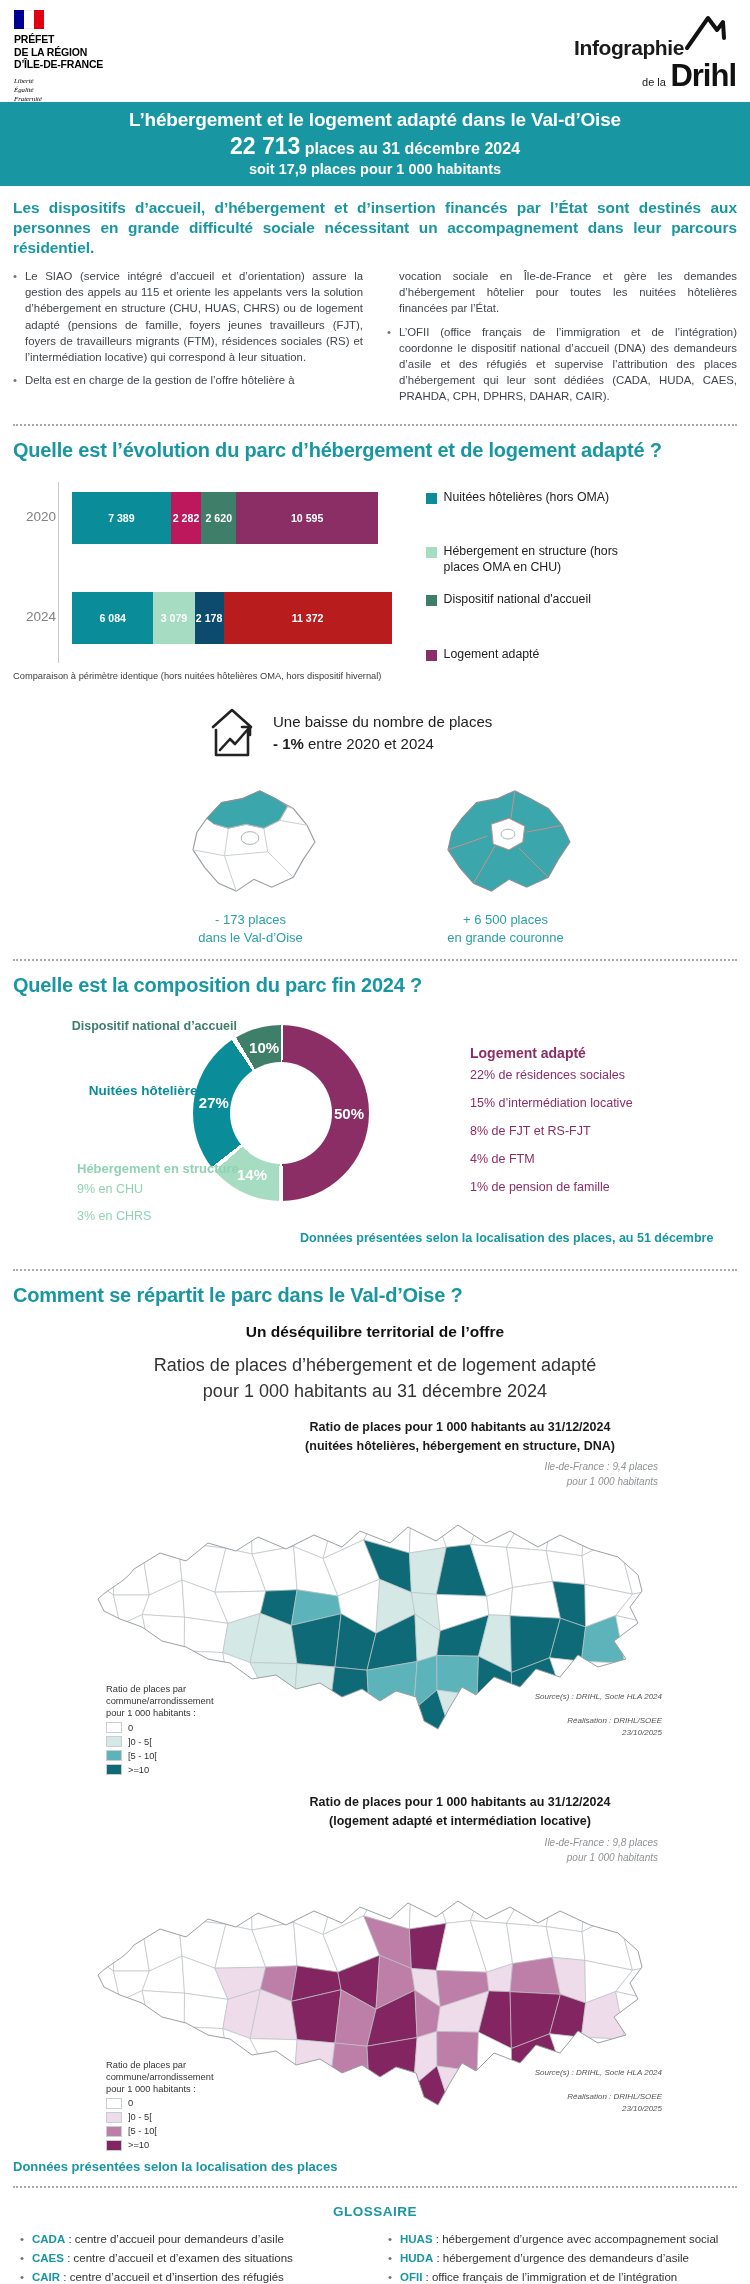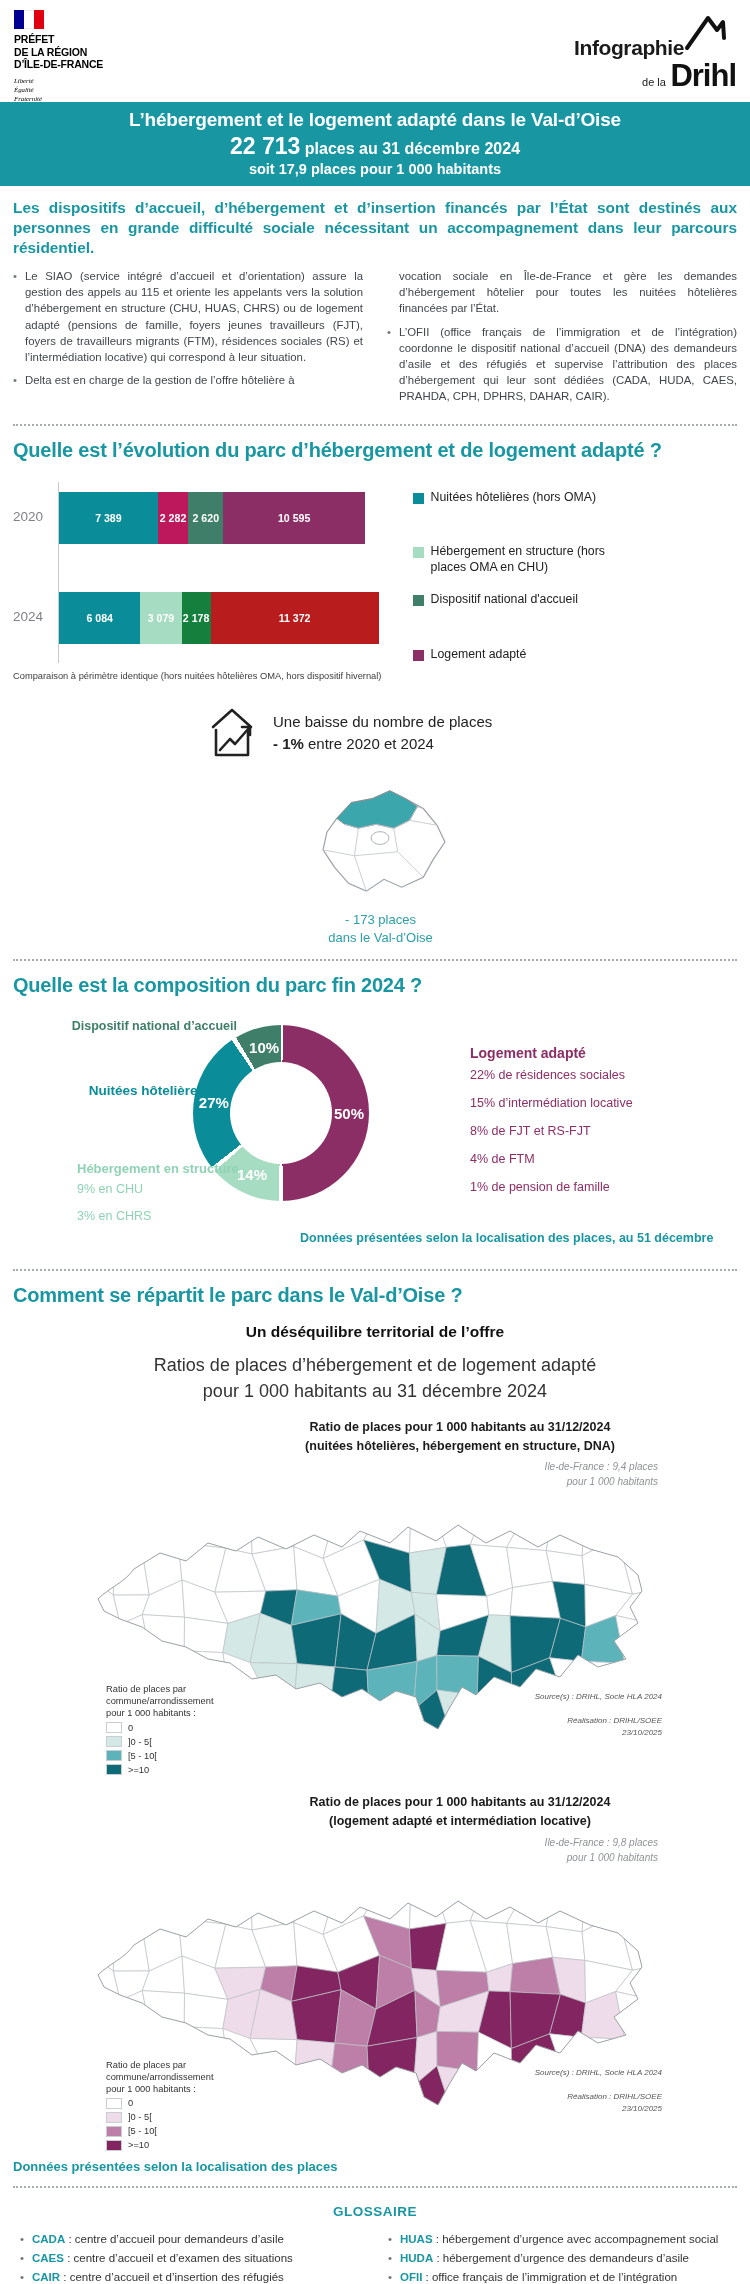--- a/index.html
+++ b/index.html
@@ -30,21 +30,21 @@
   .bullets{display:flex;gap:24px;padding:0 13px;margin-top:10px;}
   .bul-col{flex:1;}
   .bullet-item{position:relative;padding-left:12px;font-size:11.4px;line-height:1.42;color:#40464b;text-align:justify;margin-bottom:7px;}
   .bullet-item.no-marker{padding-left:12px;}
   .bullet-dot{position:absolute;left:0;top:0;color:#6d7478;}
   .dots{border-top:2px dotted #a6abaf;margin:12px 13px 0 13px;}
   .h2{color:#1897a2;font-size:20px;font-weight:bold;padding:0 13px;margin-top:13px;letter-spacing:-0.2px;}
   
   .chart-wrap{display:flex;margin:20px 0 0 58px;}
   .bar-rows{border-left:1px solid #c9c9c9;padding:10px 0 16px 0;}
-  .bar-row{position:relative;}
+  .bar-row{position:relative;margin-left:13px;}
   .bar-year{position:absolute;left:-46px;top:17px;color:#808285;font-size:13.5px;}
   .bar-track{display:flex;height:52px;}
   .bar-seg{display:flex;align-items:center;justify-content:center;overflow:hidden;}
   .bar-val{color:#fff;font-weight:bold;font-size:10.6px;white-space:nowrap;}
   .bar-legend{margin-left:34px;width:222px;padding-top:8px;}
   .leg-item{display:flex;}
   .leg-sq{width:11px;height:11px;margin:3px 7px 0 0;flex:none;}
   .leg-tx{font-size:12.3px;color:#222;line-height:1.3;}
   .chart-note{font-size:9.3px;color:#3c3c3c;margin:8px 0 0 13px;}
   
@@ -176,21 +176,21 @@
         </div>
         <div class="bar-row" style="margin-top: 48px;">
           <span class="bar-year">2024</span>
           <div class="bar-track">
             <div class="bar-seg" style="width: 81.3468px; background: rgb(10, 141, 153);">
               <span class="bar-val">6 084</span>
             </div>
             <div class="bar-seg" style="width: 41.1681px; background: rgb(166, 220, 194);">
               <span class="bar-val">3 079</span>
             </div>
-            <div class="bar-seg" style="width: 29.1212px; background: #15803d;">
+            <div class="bar-seg" style="width: 29.1212px; background: #0c4a6e;">
               <span class="bar-val">2 178</span>
             </div>
             <div class="bar-seg" style="width: 168px; background: #b91c1c;">
               <span class="bar-val">11 372</span>
             </div>
           </div>
         </div>
       </div>
     <div class="bar-legend" id="bar-legend">
         <div class="leg-item" style="margin-top: 0px;">
@@ -231,20 +231,32 @@
       <svg width="150" height="118" viewBox="0 0 150 120">
         <path d="M30 38 L45 22 L66 18 L84 10 L100 18 L118 28 L132 45 L140 62 L128 80 L118 98 L96 108 L78 100 L60 112 L42 104 L28 88 L16 70 L20 52 Z" fill="#fff" stroke="#9aa0a5" stroke-width="1.2"></path>
         <path d="M30 38 L45 22 L66 18 L84 10 L100 18 L112 26 L104 40 L88 48 L70 44 L52 48 L38 44 Z" fill="#3ba6ac" stroke="#8a9094" stroke-width="1"></path>
         <path d="M38 44 L52 48 L70 44 L88 48 L104 40 L112 26 L118 28" fill="none" stroke="#b9bfc3" stroke-width="1"></path>
         <path d="M52 48 L48 76 L60 112 M88 48 L92 72 L118 98 M104 40 L132 45 M48 76 L16 70 M48 76 L92 72" fill="none" stroke="#c9ced2" stroke-width="1"></path>
         <ellipse cx="74" cy="58" rx="9" ry="6.5" fill="#fff" stroke="#aab0b4" stroke-width="1"></ellipse>
       </svg>
       <div class="mm-caption">
         <div>- 173 places</div>
         <div>dans le Val-d’Oise</div>
+      </div>
+    </div>
+    <div class="mm">
+      <svg width="160" height="118" viewBox="0 0 150 120">
+        <path d="M30 38 L45 22 L66 18 L84 10 L100 18 L118 28 L132 45 L140 62 L128 80 L118 98 L96 108 L78 100 L60 112 L42 104 L28 88 L16 70 L20 52 Z" fill="#3ba6ac" stroke="#8a9094" stroke-width="1.2"></path>
+        <path d="M84 10 L80 38 M132 45 L96 52 M118 98 L88 68 M42 104 L64 66 M16 70 L56 56" fill="none" stroke="#cf8f88" stroke-width="1"></path>
+        <path d="M60 44 L78 38 L94 46 L92 62 L78 70 L62 64 Z" fill="#fff" stroke="#cf8f88" stroke-width="1"></path>
+        <ellipse cx="77" cy="54" rx="7" ry="5" fill="#fff" stroke="#aab0b4" stroke-width="1"></ellipse>
+      </svg>
+      <div class="mm-caption">
+        <div>+ 6 500 places</div>
+        <div>en grande couronne</div>
       </div>
     </div>
   </div>
 
   <div class="dots"></div>
 
   <div class="h2">Quelle est la composition du parc fin 2024 ?</div>
 
   <div class="comp">
     <div class="donut" id="donut" style="background: conic-gradient(rgb(255, 255, 255) 0%, rgb(255, 255, 255) 0.45%, rgb(140, 46, 102) 0.45%, rgb(140, 46, 102) 49.55%, rgb(255, 255, 255) 49.55%, rgb(255, 255, 255) 50%, rgb(255, 255, 255) 50%, rgb(255, 255, 255) 50.45%, rgb(166, 220, 194) 50.45%, rgb(166, 220, 194) 63.55%, rgb(255, 255, 255) 63.55%, rgb(255, 255, 255) 64%, rgb(255, 255, 255) 64%, rgb(255, 255, 255) 64.45%, rgb(10, 141, 153) 64.45%, rgb(10, 141, 153) 90.55%, rgb(255, 255, 255) 90.55%, rgb(255, 255, 255) 91%, rgb(255, 255, 255) 91%, rgb(255, 255, 255) 91.45%, rgb(63, 126, 104) 91.45%, rgb(63, 126, 104) 100.55%, rgb(255, 255, 255) 100.55%, rgb(255, 255, 255) 101%);">

